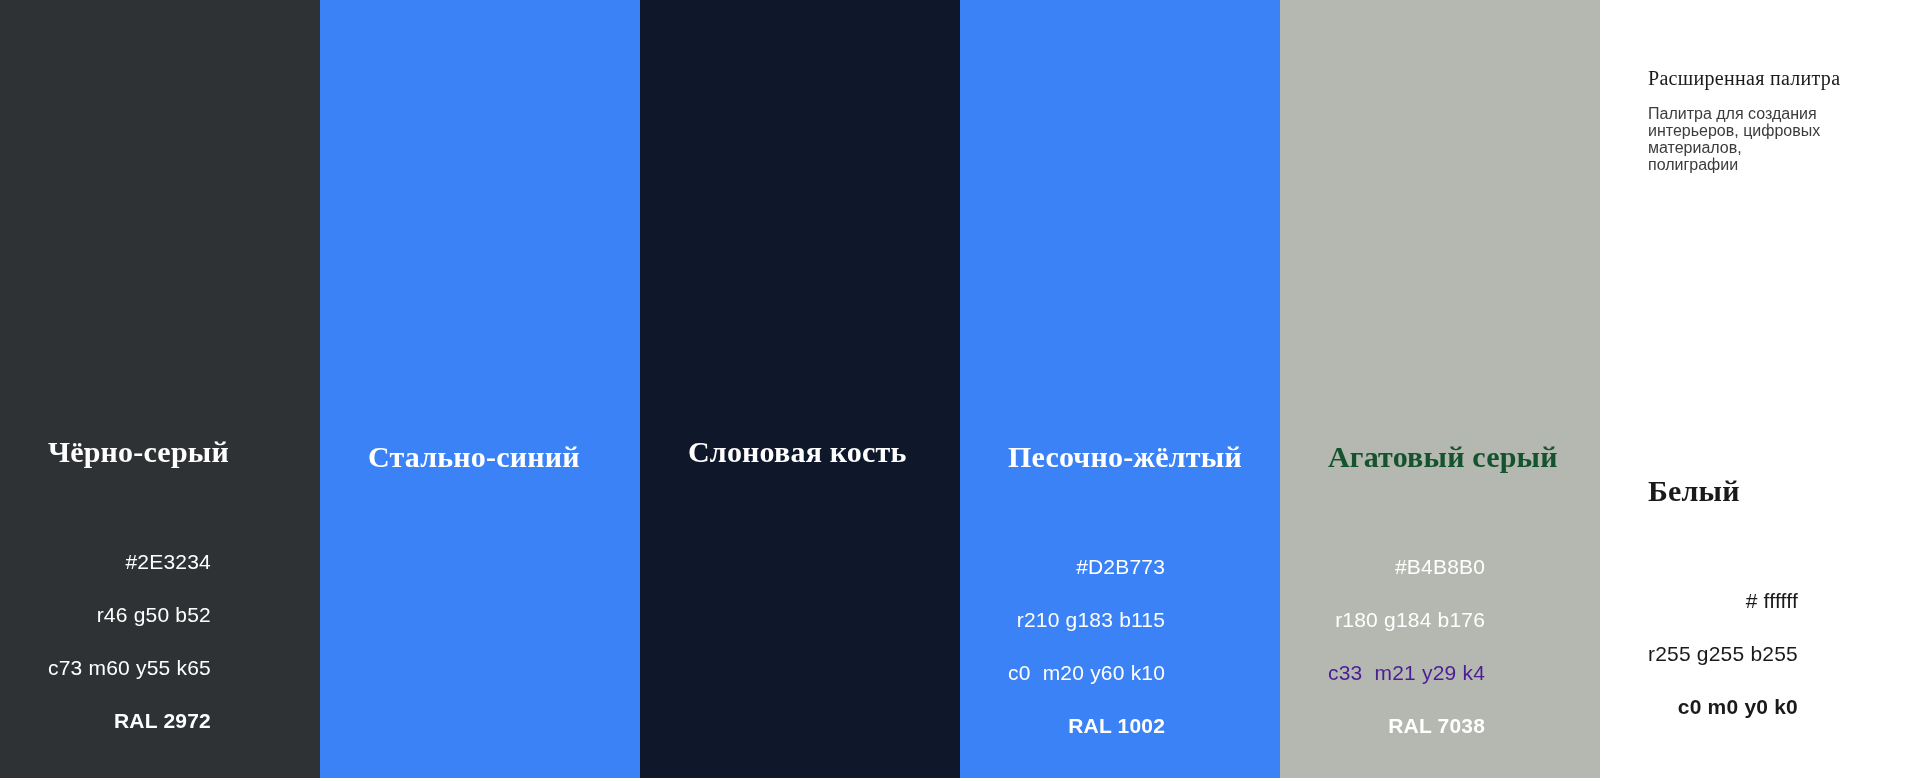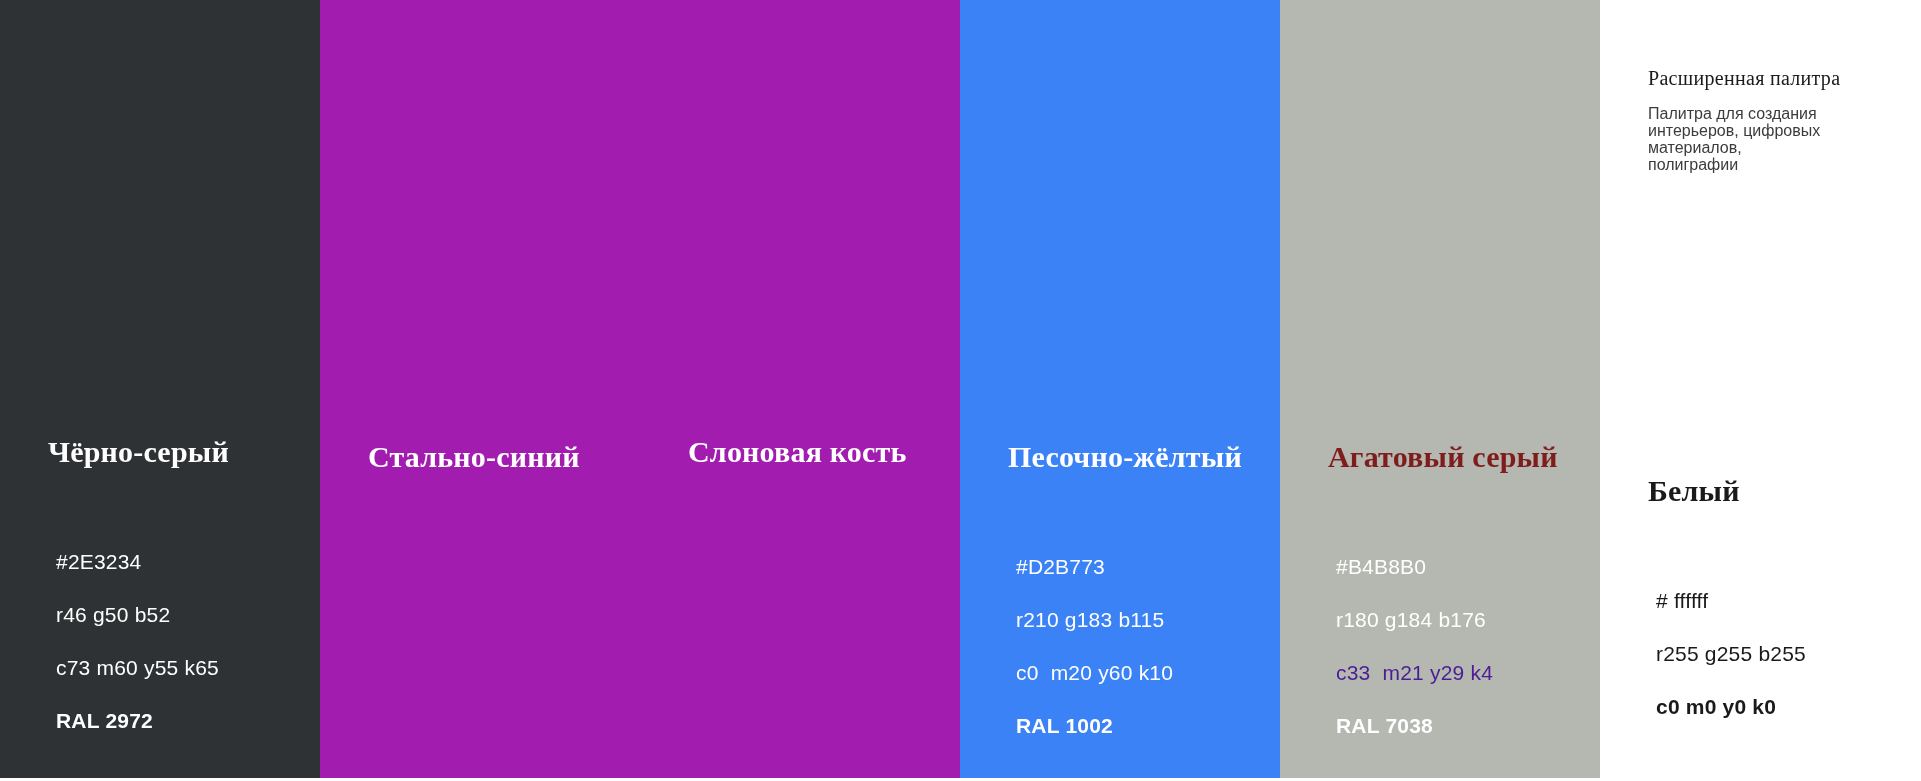--- a/index.html
+++ b/index.html
@@ -31,35 +31,36 @@
     width: 321px;
     flex: 0 0 321px;
     margin-top: 39px;
   }
   .swatch-inner {
     position: absolute;
     left: 48px;
     right: 10px;
     top: 0;
     bottom: 0;
+    text-align: right;
   }
   .color-name {
     position: absolute;
     left: 0;
     top: 434px;
     font-family: "Liberation Serif", "DejaVu Serif", serif;
     font-weight: bold;
     font-size: 30px;
     line-height: 36px;
     letter-spacing: 0.2px;
     white-space: nowrap;
   }
   .specs {
     position: absolute;
-    left: 8px;
+    left: 0;
     top: 548px;
     display: block;
   }
   .spec-line {
     font-family: "Liberation Sans", sans-serif;
     font-size: 21px;
     line-height: 27px;
     margin-bottom: 26px;
     white-space: pre;
     letter-spacing: 0.2px;
@@ -115,47 +116,47 @@
       <div class="color-name" style="color:#ffffff">Чёрно-серый</div>
       <div class="specs">
         <div class="spec-line" style="color:#ffffff">#2E3234</div>
         <div class="spec-line" style="color:#ffffff">r46 g50 b52</div>
         <div class="spec-line" style="color:#ffffff">c73 m60 y55 k65</div>
         <div class="spec-line" style="color:#ffffff">RAL 2972</div>
       </div>
     </div>
   </div>
 
-  <div class="swatch shift" style="background:#a21caf">
+  <div class="swatch shift" style="background:#3b82f6">
     <div class="swatch-inner">
       <div class="color-name" style="color:#ffffff">Стально-синий</div>
     </div>
   </div>
 
-  <div class="swatch" style="background:#a21caf">
+  <div class="swatch" style="background:#0f172a">
     <div class="swatch-inner">
       <div class="color-name" style="color:#ffffff">Слоновая кость</div>
     </div>
   </div>
 
   <div class="swatch shift" style="background:#3b82f6">
     <div class="swatch-inner">
       <div class="color-name" style="color:#ffffff">Песочно-жёлтый</div>
       <div class="specs">
         <div class="spec-line" style="color:#ffffff">#D2B773</div>
         <div class="spec-line" style="color:#ffffff">r210 g183 b115</div>
         <div class="spec-line" style="color:#ffffff">c0  m20 y60 k10</div>
         <div class="spec-line" style="color:#ffffff">RAL 1002</div>
       </div>
     </div>
   </div>
 
   <div class="swatch shift" style="background:#B4B8B0">
     <div class="swatch-inner">
-      <div class="color-name" style="color:#7f1d1d">Агатовый серый</div>
+      <div class="color-name" style="color:#14532d">Агатовый серый</div>
       <div class="specs">
         <div class="spec-line" style="color:#ffffff">#B4B8B0</div>
         <div class="spec-line" style="color:#ffffff">r180 g184 b176</div>
         <div class="spec-line" style="color:#4c1d95">c33  m21 y29 k4</div>
         <div class="spec-line" style="color:#ffffff">RAL 7038</div>
       </div>
     </div>
   </div>
 
   <div class="swatch last" style="background:#ffffff">

